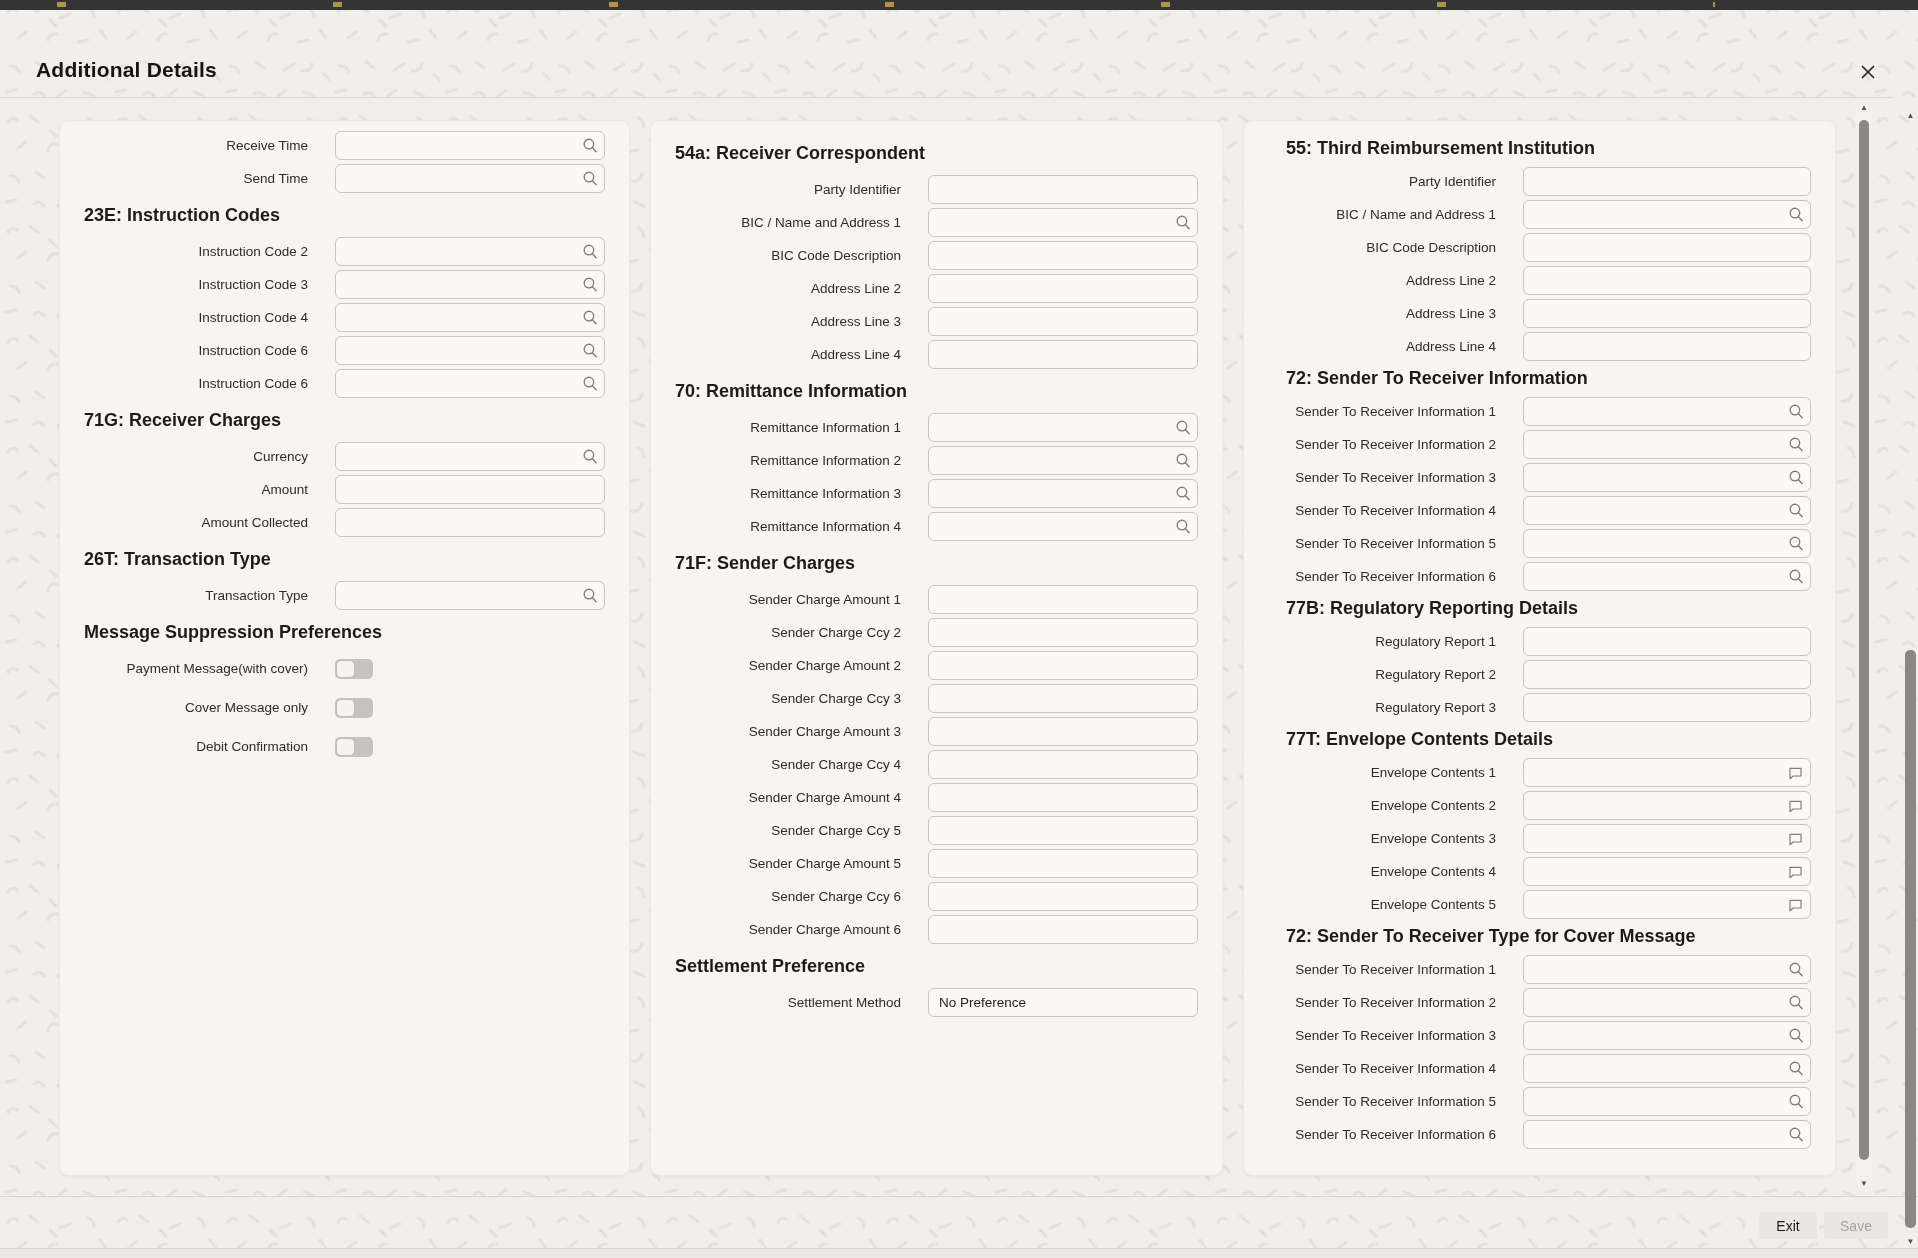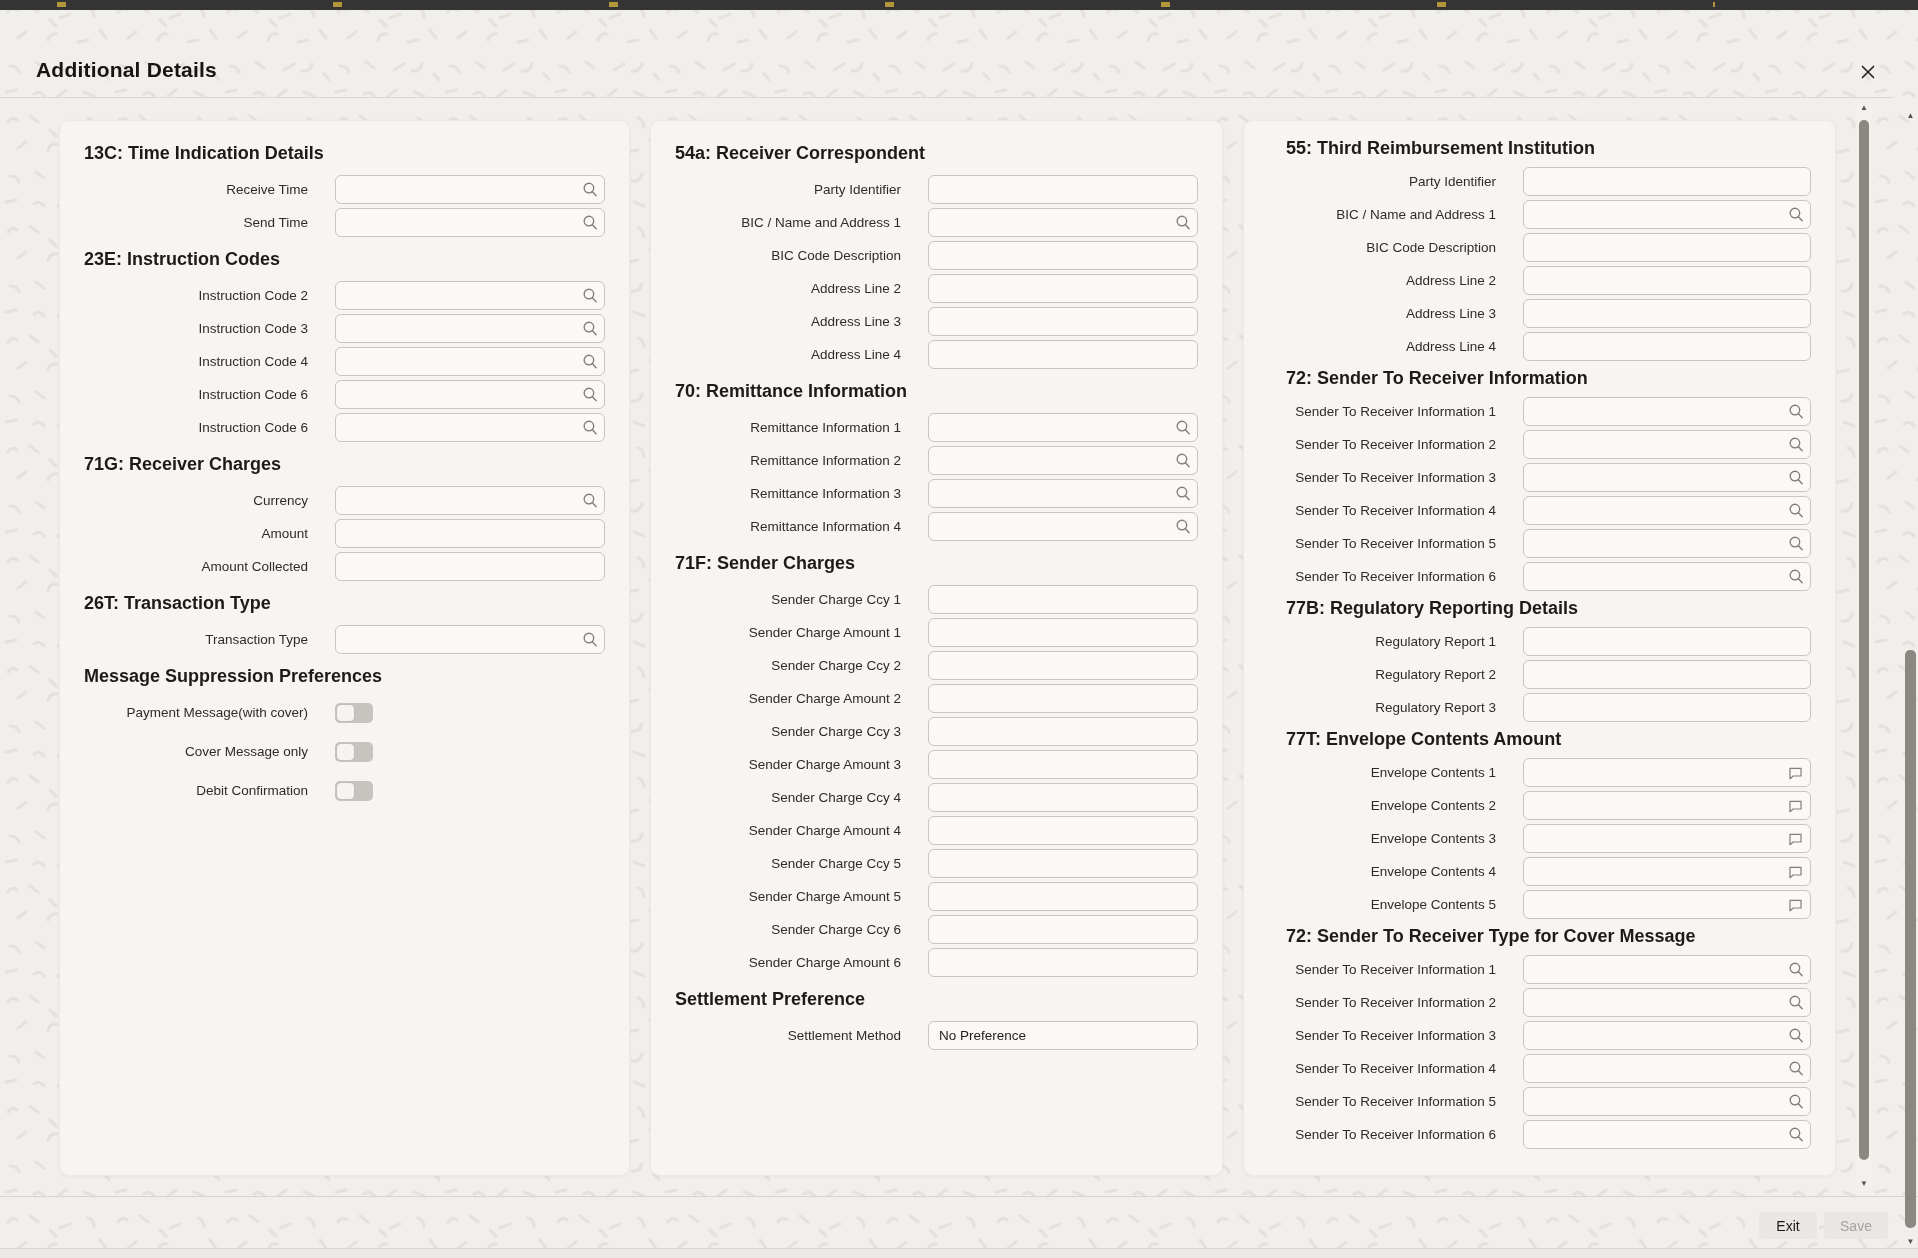--- a/index.html
+++ b/index.html
@@ -125,21 +125,20 @@
 <button class="close-btn" aria-label="Close">
   <svg width="16" height="16" viewBox="0 0 16 16">
     <line x1="2.5" y1="2.5" x2="13.5" y2="13.5" stroke="#2b2927" stroke-width="1.7" stroke-linecap="round"></line>
     <line x1="13.5" y1="2.5" x2="2.5" y2="13.5" stroke="#2b2927" stroke-width="1.7" stroke-linecap="round"></line>
   </svg>
 </button>
 <div class="title-divider"></div>
 
 <div id="panels">
     <div class="panel panel-1">
-      <div class="sec-h">13C: Time Indication Details</div>
       <div class="row">
         <label class="lbl">Receive Time</label>
         <div class="field"><input type="text" style=""><span class="ficon">
             <svg width="18" height="18" viewBox="0 0 20 20">
               <circle cx="8.8" cy="8.4" r="5.3" fill="none" stroke="#817d78" stroke-width="1.5"></circle>
               <line x1="12.7" y1="12.5" x2="16.8" y2="16.9" stroke="#817d78" stroke-width="1.5" stroke-linecap="round"></line>
             </svg>
           </span></div>
       </div>
       <div class="row">
@@ -314,24 +313,20 @@
         <label class="lbl">Remittance Information 4</label>
         <div class="field"><input type="text" style=""><span class="ficon">
             <svg width="18" height="18" viewBox="0 0 20 20">
               <circle cx="8.8" cy="8.4" r="5.3" fill="none" stroke="#817d78" stroke-width="1.5"></circle>
               <line x1="12.7" y1="12.5" x2="16.8" y2="16.9" stroke="#817d78" stroke-width="1.5" stroke-linecap="round"></line>
             </svg>
           </span></div>
       </div>
       <div class="sec-h">71F: Sender Charges</div>
       <div class="row">
-        <label class="lbl">Sender Charge Ccy 1</label>
-        <div class="field"><input type="text" style=""></div>
-      </div>
-      <div class="row">
         <label class="lbl">Sender Charge Amount 1</label>
         <div class="field"><input type="text" style=""></div>
       </div>
       <div class="row">
         <label class="lbl">Sender Charge Ccy 2</label>
         <div class="field"><input type="text" style=""></div>
       </div>
       <div class="row">
         <label class="lbl">Sender Charge Amount 2</label>
         <div class="field"><input type="text" style=""></div>
@@ -466,21 +461,21 @@
         <div class="field"><input type="text" style=""></div>
       </div>
       <div class="row">
         <label class="lbl">Regulatory Report 2</label>
         <div class="field"><input type="text" style=""></div>
       </div>
       <div class="row">
         <label class="lbl">Regulatory Report 3</label>
         <div class="field"><input type="text" style=""></div>
       </div>
-      <div class="sec-h">77T: Envelope Contents Amount</div>
+      <div class="sec-h">77T: Envelope Contents Details</div>
       <div class="row">
         <label class="lbl">Envelope Contents 1</label>
         <div class="field"><input type="text" style=""><span class="ficon">
             <svg width="17" height="17" viewBox="0 0 20 20">
               <path d="M3.5 4.5 h13 v9 h-9.2 l-3.8 3.2 z" fill="none" stroke="#817d78" stroke-width="1.4" stroke-linejoin="round"></path>
             </svg>
           </span></div>
       </div>
       <div class="row">
         <label class="lbl">Envelope Contents 2</label>

